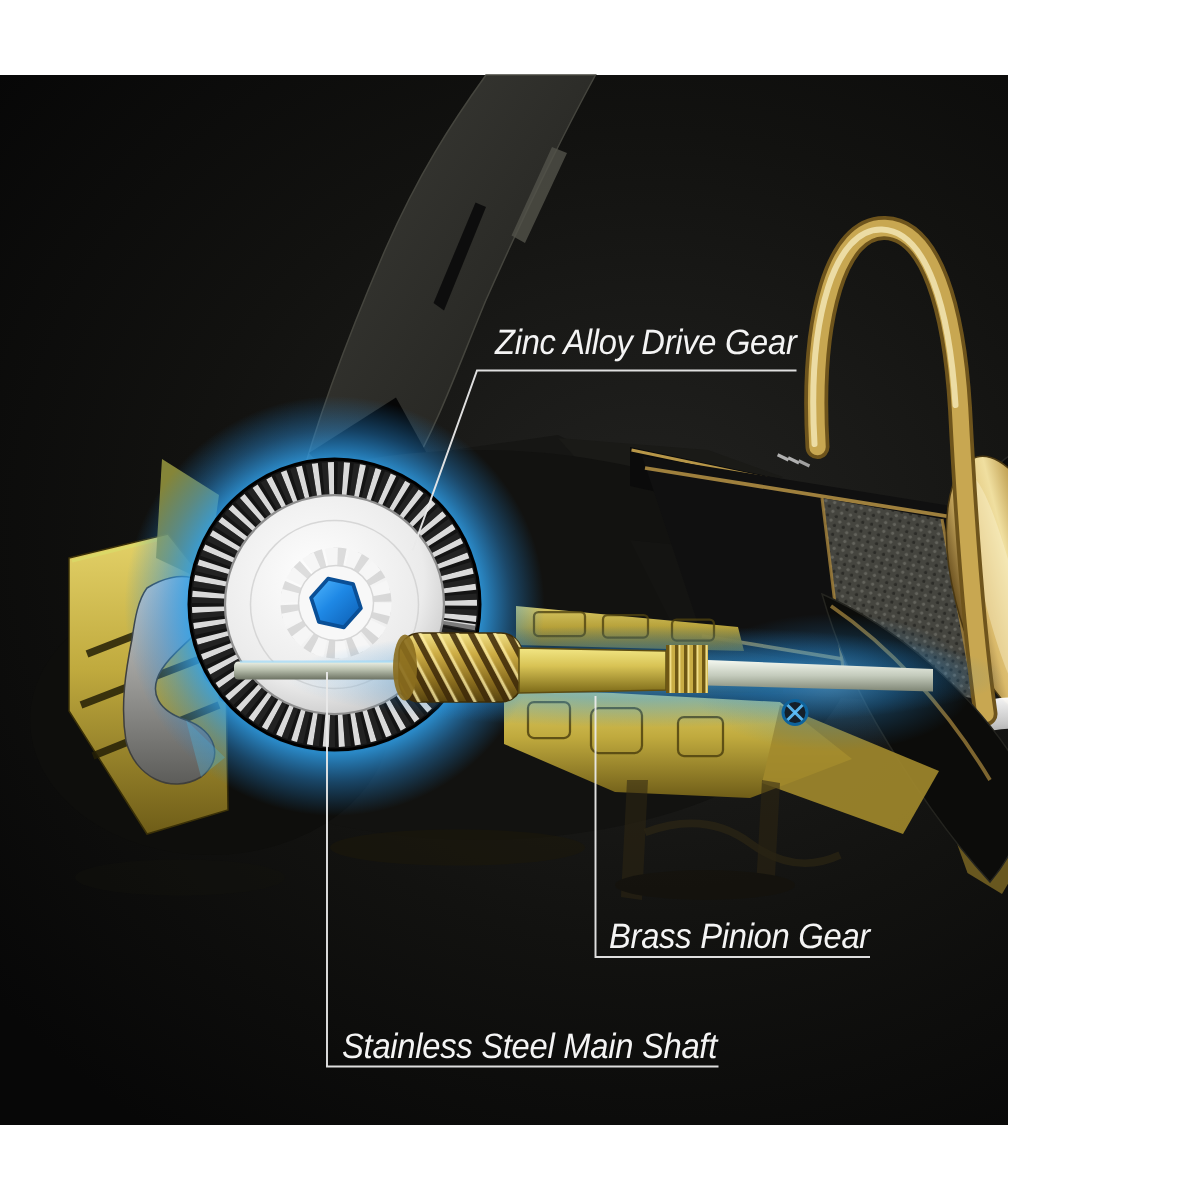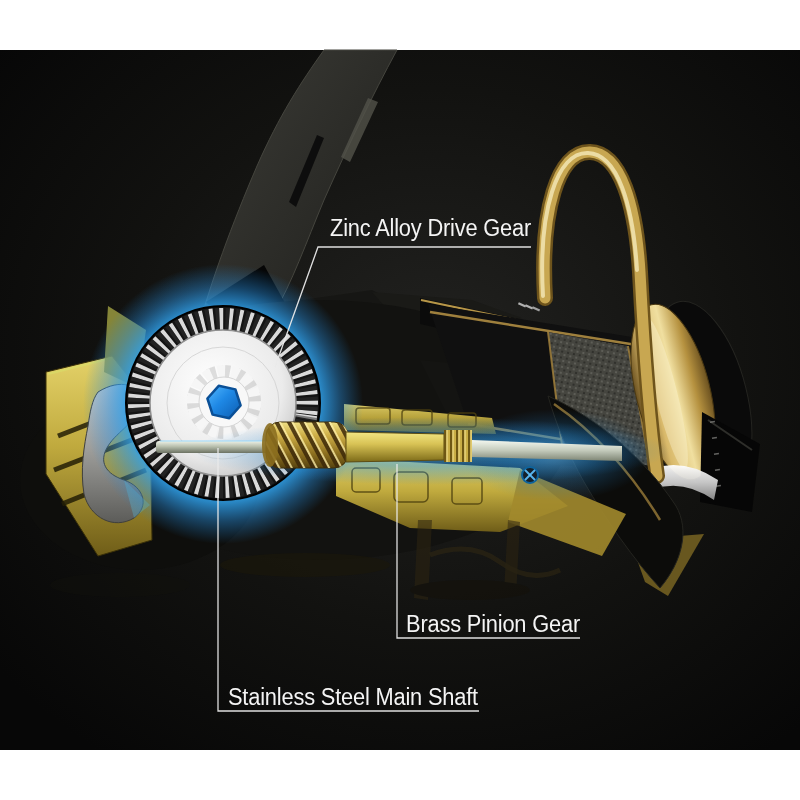--- a/index.html
+++ b/index.html
@@ -1,17 +1,17 @@
 <!DOCTYPE html>
 <html><head>
 <meta charset="utf-8">
 <style>
   html,body{margin:0;padding:0;background:#ffffff;}
-  .canvas{position:relative;width:800px;height:800px;background:#ffffff;overflow:hidden;
-          font-family:"Liberation Sans",sans-serif;}
+  .canvas{position:relative;width:672px;height:800px;background:#ffffff;overflow:hidden;
+          font-family:"Liberation Sans",sans-serif;font-style:italic;}
   .canvas svg{position:absolute;left:0;top:0;}
   text.callout{font-family:"Liberation Sans",sans-serif;font-size:23.5px;font-weight:400;
                fill:#f4f4f4;letter-spacing:-0.2px;}
 </style>
 </head>
 <body>
 
 <div class="canvas">
 <svg width="800" height="800" viewBox="0 0 800 800">
   <defs>

